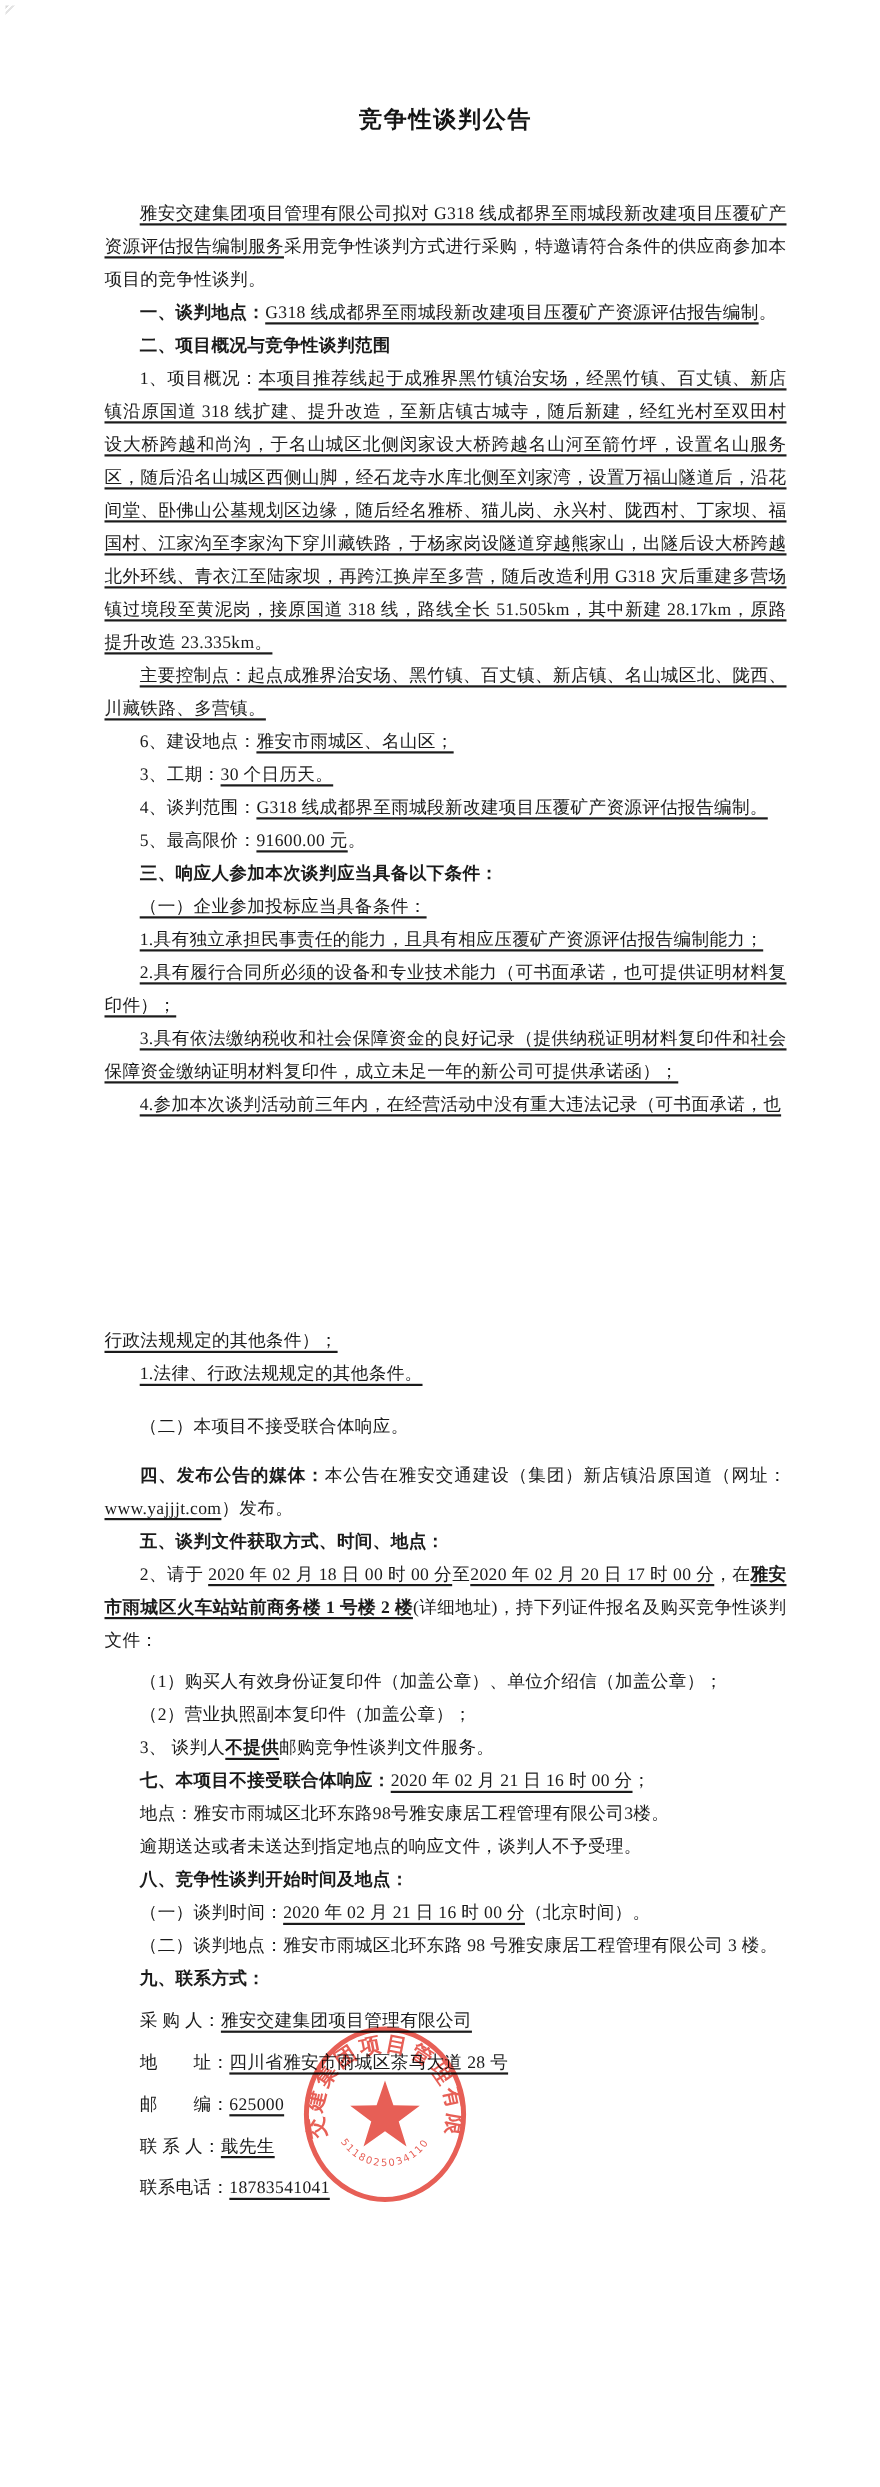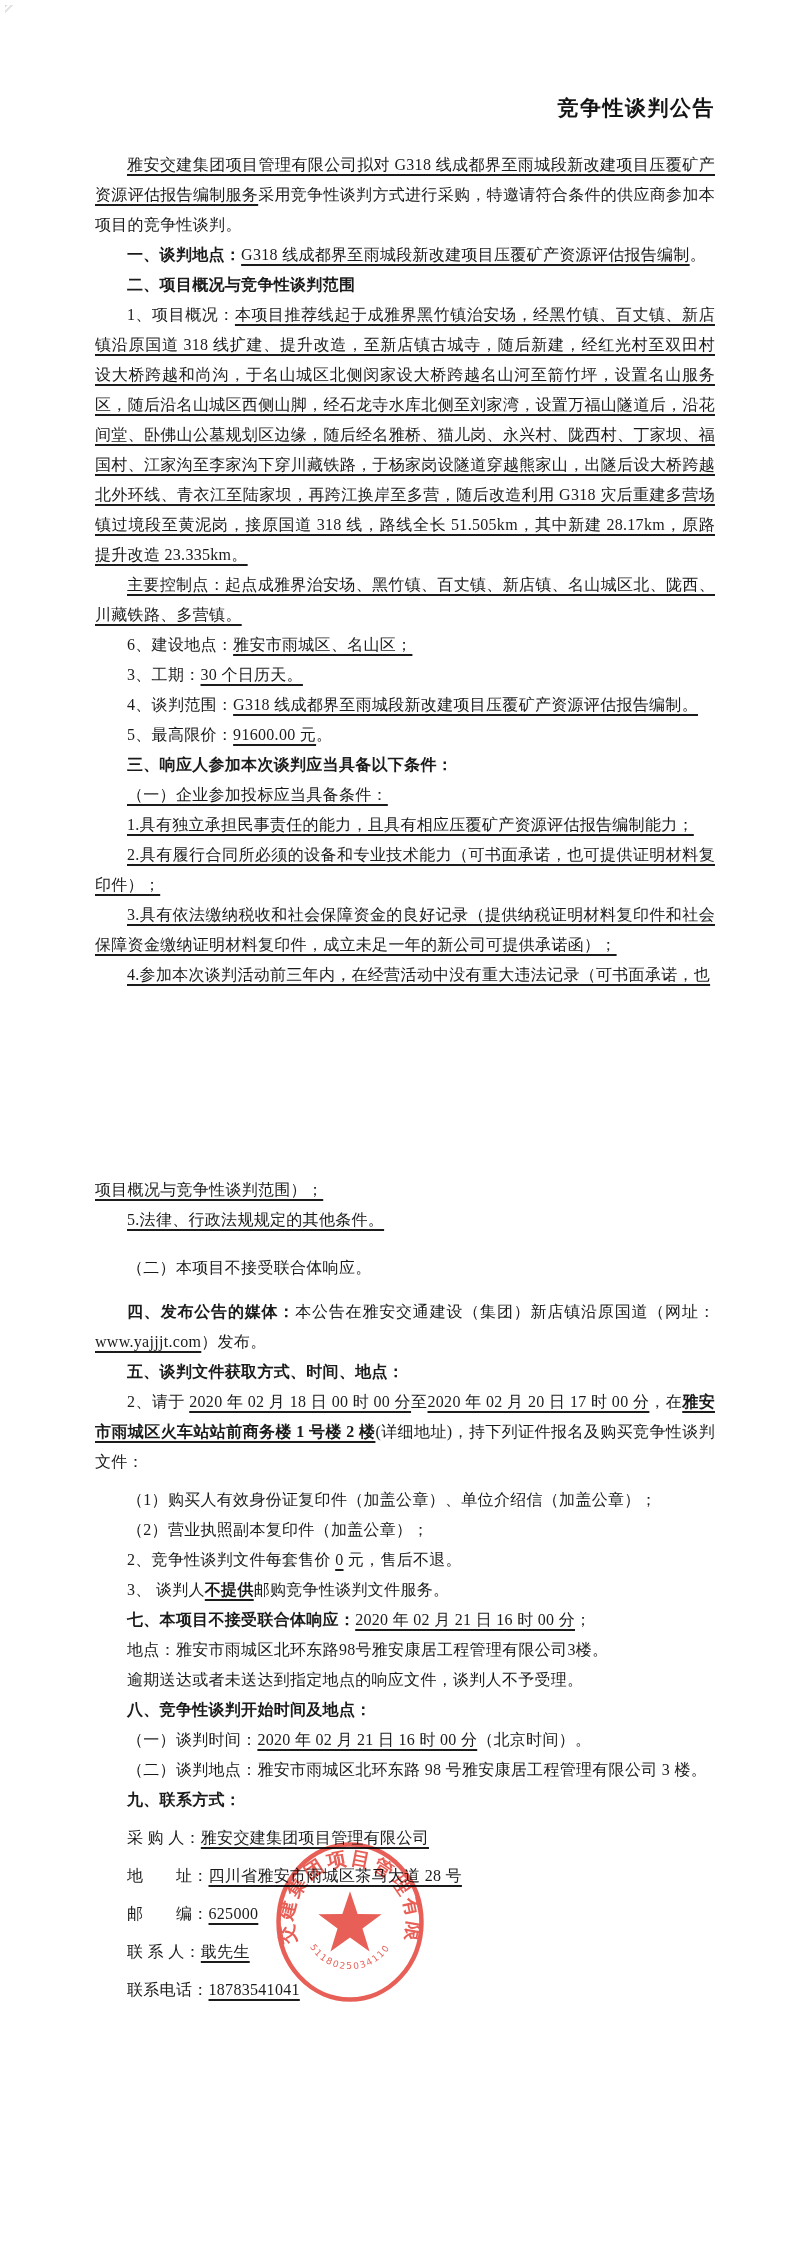--- a/index.html
+++ b/index.html
@@ -12,22 +12,22 @@
     box-sizing:border-box;
     padding:92px 85px 0 95px;
     color:#1b1b1b;
   }
   .scan-mark{
     position:absolute;top:5px;left:5px;width:12px;height:9px;
     background:linear-gradient(135deg,#c9c9c9 0 2px,transparent 2px 4px,#d8d8d8 4px 6px,transparent 6px);
     opacity:.7;
   }
   .title{
-    margin:0 0 26px 0;
-    text-align:right;
+    margin:0 0 56px 0;
+    text-align:center;
     font-size:21px;
     font-weight:bold;
     letter-spacing:1.5px;
     line-height:32px;
     color:#151515;
   }
   .doc-body{
     font-size:16px;
     line-height:30px;
     letter-spacing:.3px;
@@ -78,29 +78,28 @@
       <p class="para"><span class="seg n">3、工期：</span><span class="seg u">30 个日历天。</span></p>
       <p class="para"><span class="seg n">4、谈判范围：</span><span class="seg u">G318 线成都界至雨城段新改建项目压覆矿产资源评估报告编制。</span></p>
       <p class="para"><span class="seg n">5、最高限价：</span><span class="seg u">91600.00 元</span><span class="seg n">。</span></p>
       <p class="para"><span class="seg b">三、响应人参加本次谈判应当具备以下条件：</span></p>
       <p class="para"><span class="seg u">（一）企业参加投标应当具备条件：</span></p>
       <p class="para"><span class="seg u">1.具有独立承担民事责任的能力，且具有相应压覆矿产资源评估报告编制能力；</span></p>
       <p class="para"><span class="seg u">2.具有履行合同所必须的设备和专业技术能力（可书面承诺，也可提供证明材料复印件）；</span></p>
       <p class="para"><span class="seg u">3.具有依法缴纳税收和社会保障资金的良好记录（提供纳税证明材料复印件和社会保障资金缴纳证明材料复印件，成立未足一年的新公司可提供承诺函）；</span></p>
       <p class="para"><span class="seg u">4.参加本次谈判活动前三年内，在经营活动中没有重大违法记录（可书面承诺，也</span></p>
       <div class="spacer" style="height: 185px;"></div>
-      <p class="para noindent"><span class="seg u">项目概况与竞争性谈判范围）；</span></p>
-      <p class="para"><span class="seg u">5.法律、行政法规规定的其他条件。</span></p>
+      <p class="para noindent"><span class="seg u">行政法规规定的其他条件）；</span></p>
+      <p class="para"><span class="seg u">1.法律、行政法规规定的其他条件。</span></p>
       <p class="para gap-lg"><span class="seg n">（二）本项目不接受联合体响应。</span></p>
       <p class="para gap-sm"><span class="seg b">四、发布公告的媒体：</span><span class="seg n">本公告在雅安交通建设（集团）新店镇沿原国道（网址：</span><span class="seg u">www.yajjjt.com</span><span class="seg n">）发布。</span></p>
       <p class="para"><span class="seg b">五、谈判文件获取方式、时间、地点：</span></p>
       <p class="para"><span class="seg n">2、请于 </span><span class="seg u">2020 年 02 月 18 日 00 时 00 分</span><span class="seg n">至</span><span class="seg u">2020 年 02 月 20 日 17 时 00 分</span><span class="seg n">，在</span><span class="seg bu">雅安市雨城区火车站站前商务楼 1 号楼 2 楼</span><span class="seg n">(详细地址)，持下列证件报名及购买竞争性谈判文件：</span></p>
       <p class="para gap-xs"><span class="seg n">（1）购买人有效身份证复印件（加盖公章）、单位介绍信（加盖公章）；</span></p>
       <p class="para"><span class="seg n">（2）营业执照副本复印件（加盖公章）；</span></p>
-      <p class="para"><span class="seg n">2、竞争性谈判文件每套售价 </span><span class="seg u">0</span><span class="seg n"> 元，售后不退。</span></p>
       <p class="para"><span class="seg n">3、 谈判人</span><span class="seg bu">不提供</span><span class="seg n">邮购竞争性谈判文件服务。</span></p>
       <p class="para"><span class="seg b">七、本项目不接受联合体响应：</span><span class="seg u">2020 年 02 月 21 日 16 时 00 分</span><span class="seg n">；</span></p>
       <p class="para"><span class="seg n">地点：雅安市雨城区北环东路98号雅安康居工程管理有限公司3楼。</span></p>
       <p class="para"><span class="seg n">逾期送达或者未送达到指定地点的响应文件，谈判人不予受理。</span></p>
       <p class="para"><span class="seg b">八、竞争性谈判开始时间及地点：</span></p>
       <p class="para"><span class="seg n">（一）谈判时间：</span><span class="seg u">2020 年 02 月 21 日 16 时 00 分</span><span class="seg n">（北京时间）。</span></p>
       <p class="para"><span class="seg n">（二）谈判地点：雅安市雨城区北环东路 98 号雅安康居工程管理有限公司 3 楼。</span></p>
       <p class="para"><span class="seg b">九、联系方式：</span></p>
       <p class="para contact"><span class="seg n">采 购 人：</span><span class="seg u">雅安交建集团项目管理有限公司</span></p>
       <p class="para contact"><span class="seg n">地　　址：</span><span class="seg u">四川省雅安市雨城区茶马大道 28 号</span></p>

